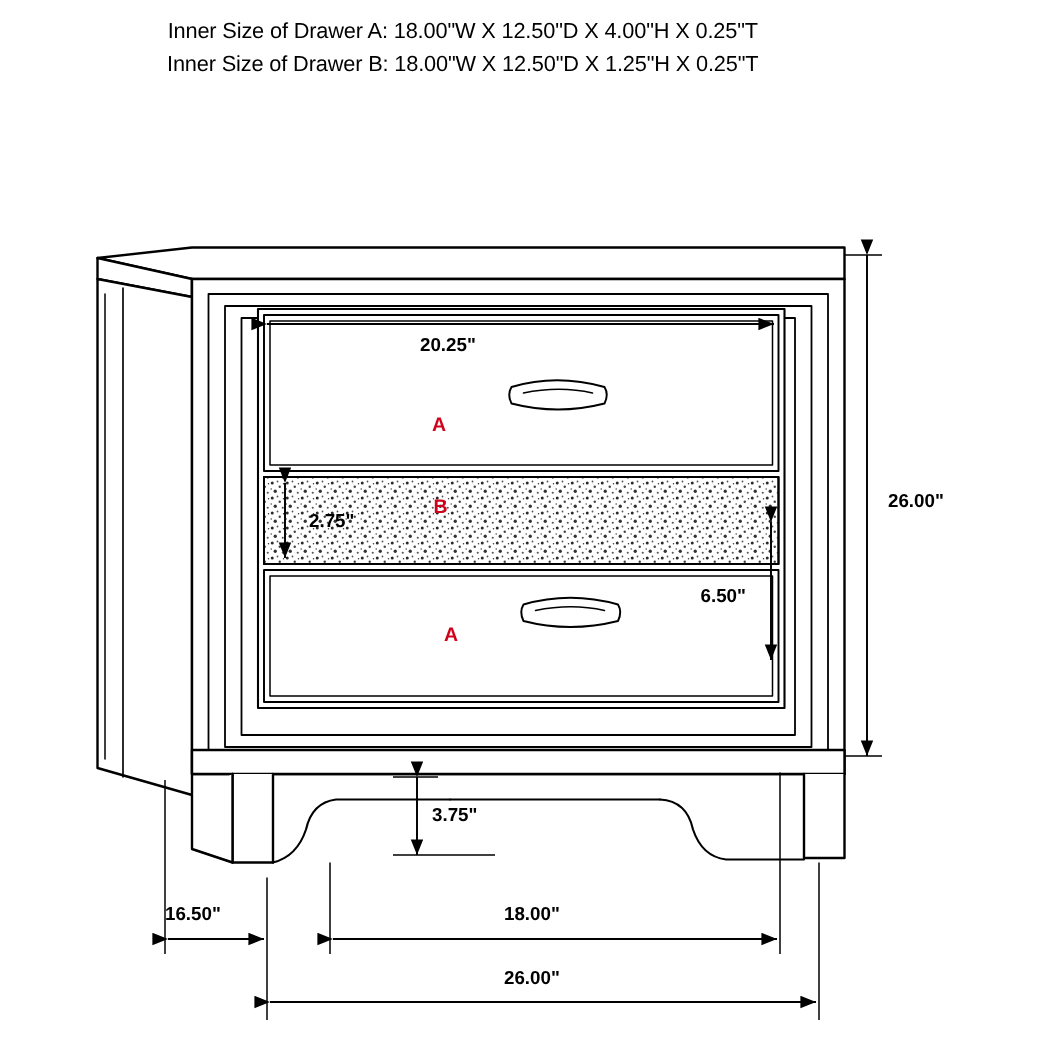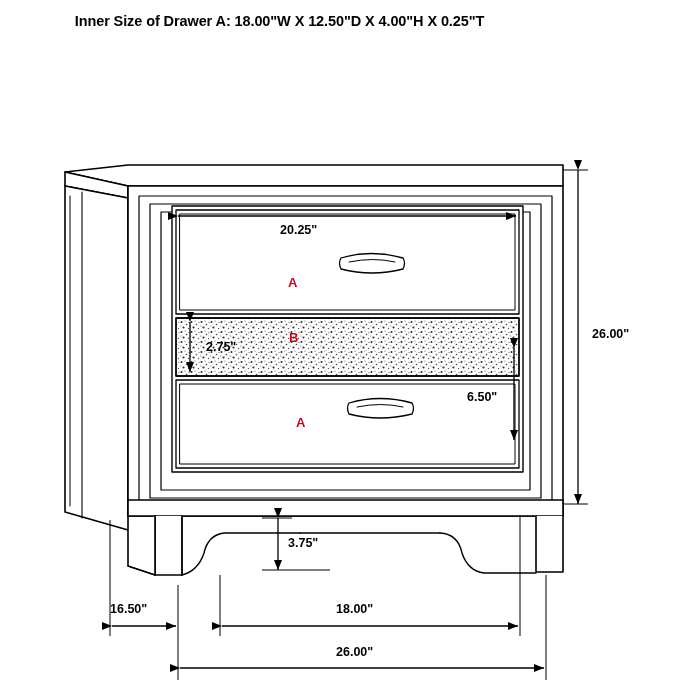--- a/index.html
+++ b/index.html
@@ -10,38 +10,40 @@
     color:#000;
     overflow:hidden;
     position:relative;
   }
   #diagram{position:absolute;left:0;top:0;width:700px;height:700px;}
   .hdr{
     position:absolute;
     left:0;top:10px;width:559px;
     text-align:center;
     font-size:14.5px;
-    font-weight:bold;
+    font-weight:normal;
     line-height:22px;
     letter-spacing:-0.1px;
+    padding-left:29px;
   }
   .hdr div{white-space:nowrap;}
   .lbl{
     position:absolute;
     font-size:12.5px;
     font-weight:bold;
     white-space:nowrap;
   }
   .lbl.red{color:#d0021b;font-size:13px;}
 </style>
 </head>
 <body>
 
 <div class="hdr">
   <div>Inner Size of Drawer A: 18.00"W X 12.50"D X 4.00"H X 0.25"T</div>
+  <div>Inner Size of Drawer B: 18.00"W X 12.50"D X 1.25"H X 0.25"T</div>
 </div>
 
 <svg id="diagram" viewBox="0 0 700 700">
   <defs>
     <marker id="arr" markerWidth="9" markerHeight="9" refX="8" refY="3.2" orient="auto" markerUnits="strokeWidth">
       <path d="M0,0 L8,3.2 L0,6.4 z" fill="#000"></path>
     </marker>
     <marker id="arrS" markerWidth="9" markerHeight="9" refX="8" refY="3.2" orient="auto" markerUnits="strokeWidth">
       <path d="M0,0 L8,3.2 L0,6.4 z" fill="#000"></path>
     </marker>

